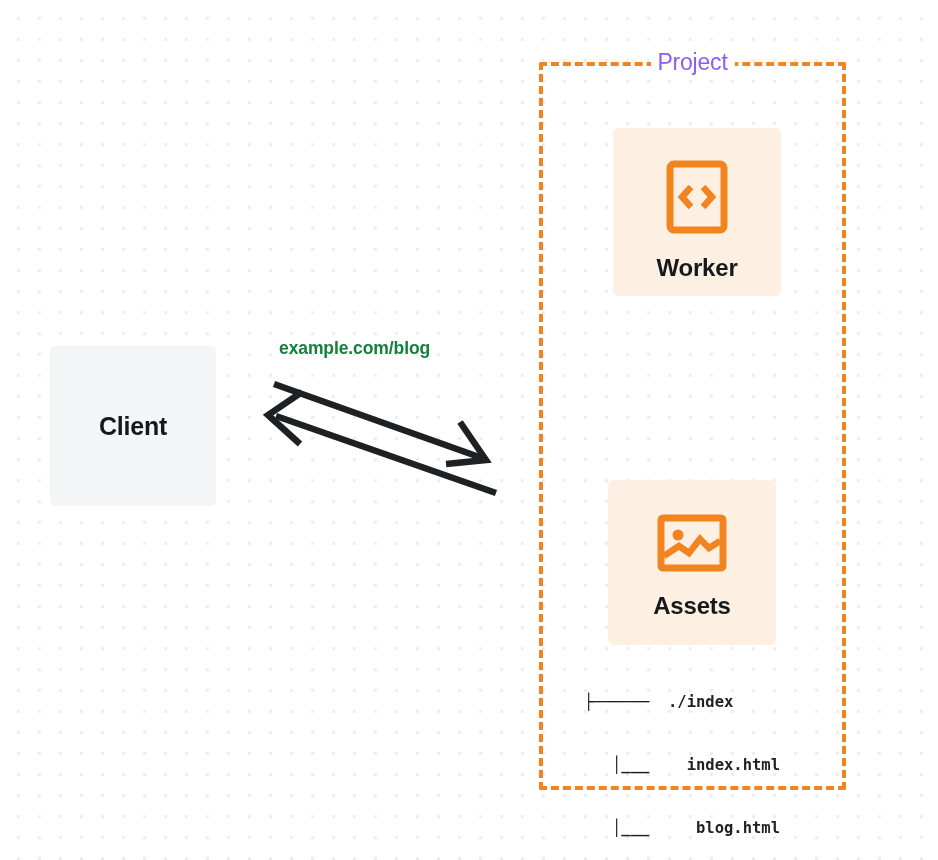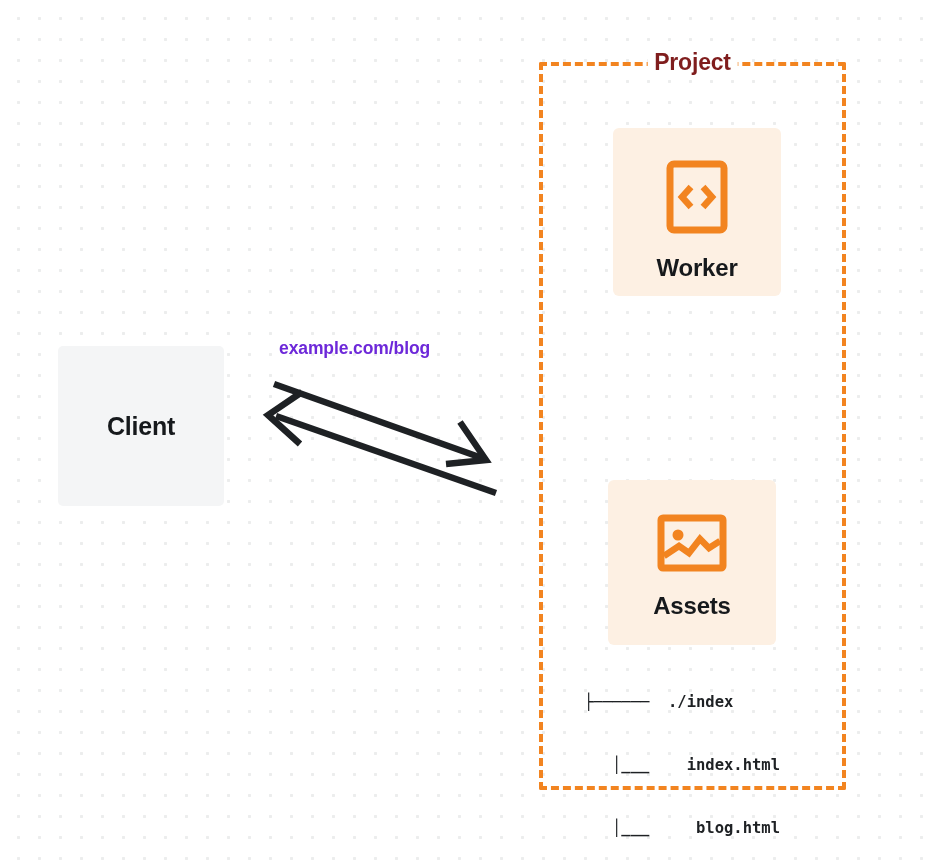--- a/index.html
+++ b/index.html
@@ -22,21 +22,21 @@
   #canvas {
     position: absolute;
     inset: 0;
     width: 938px;
     height: 860px;
   }
 
   
   .client-box {
     position: absolute;
-    left: 58px;
+    left: 50px;
     top: 346px;
     width: 166px;
     height: 160px;
     background: #f4f5f6;
     border-radius: 5px;
     display: flex;
     align-items: center;
     justify-content: center;
   }
   .client-label {
@@ -68,21 +68,21 @@
     stroke-linecap: butt;
     stroke-linejoin: miter;
   }
 
   .edge-label {
     position: absolute;
     left: 279px;
     top: 338px;
     font-size: 17.5px;
     font-weight: bold;
-    color: #6d28d9;
+    color: #15803d;
     letter-spacing: -0.1px;
     white-space: nowrap;
   }
 
   
   .project-container {
     position: absolute;
     left: 539px;
     top: 62px;
     width: 307px;
@@ -91,22 +91,22 @@
     border-radius: 2px;
   }
   .project-title {
     position: absolute;
     left: 50%;
     top: -4px;
     transform: translate(-50%, -50%);
     background: #ffffff;
     padding: 0 7px;
     font-size: 23px;
-    font-weight: bold;
-    color: #7f1d1d;
+    font-weight: normal;
+    color: #8b5cf6;
     letter-spacing: -0.2px;
     white-space: nowrap;
   }
 
   
   .card {
     position: absolute;
     width: 168px;
     background: #fdf0e3;
     border-radius: 6px;

